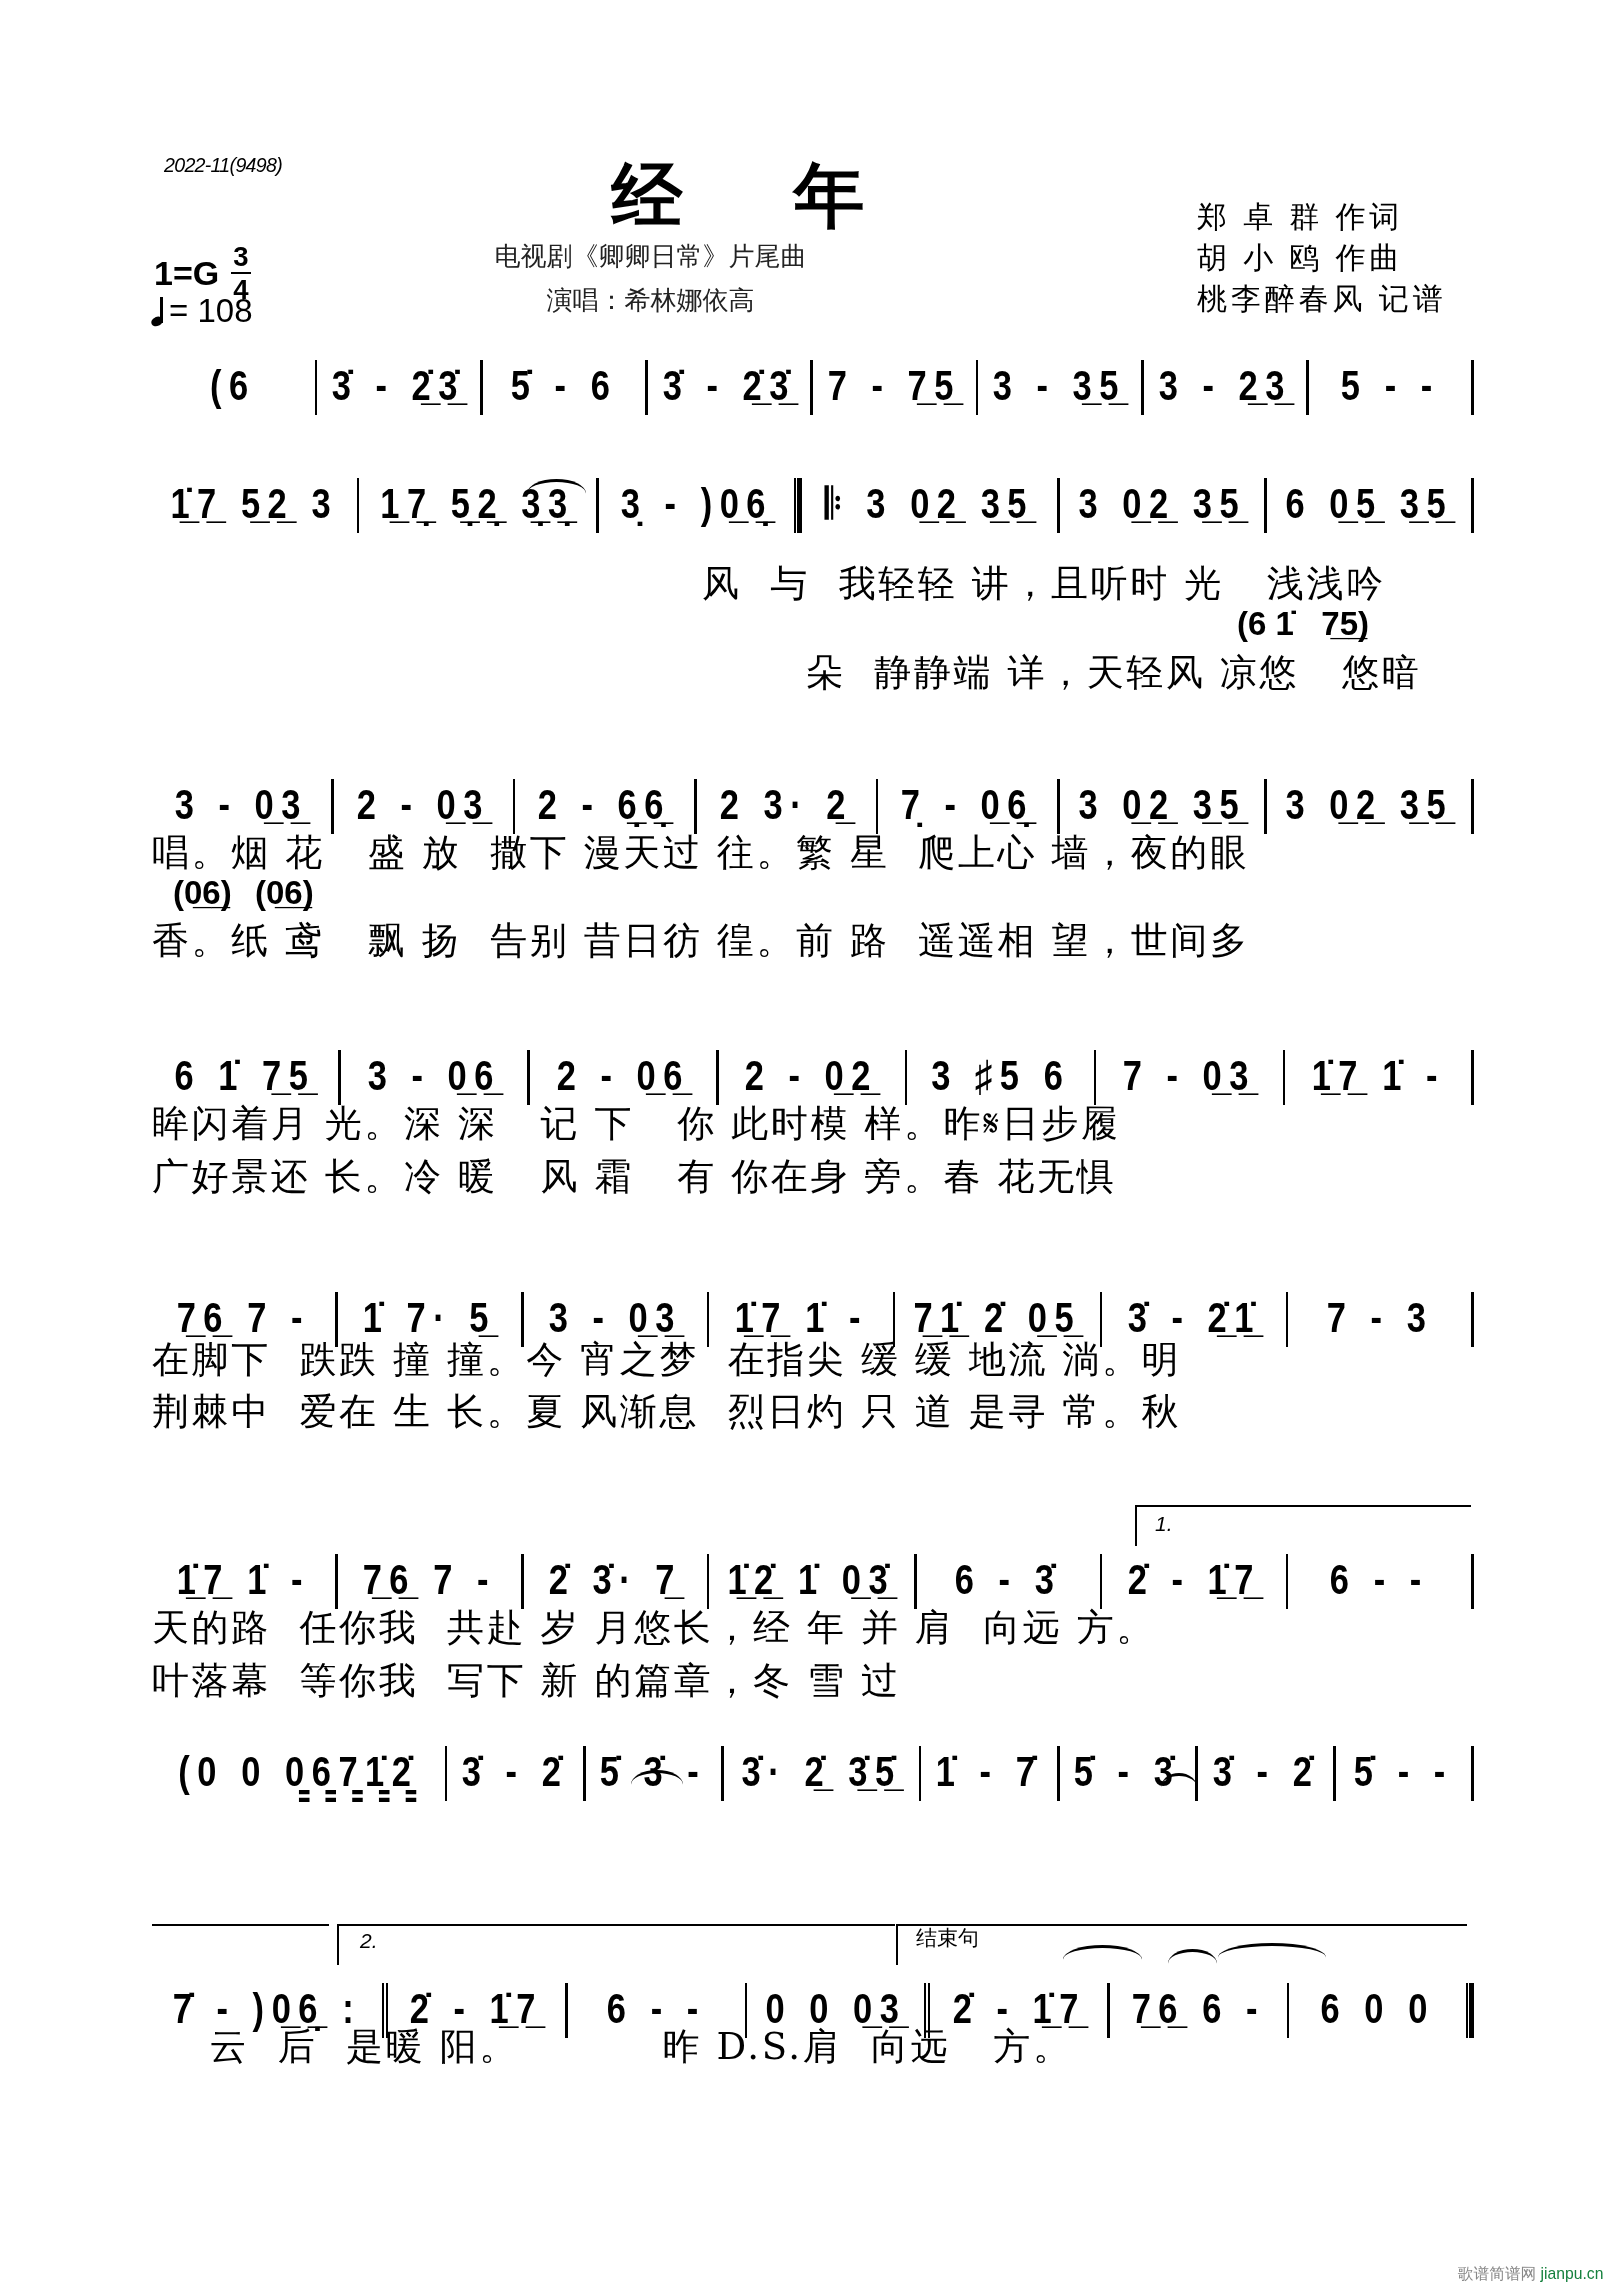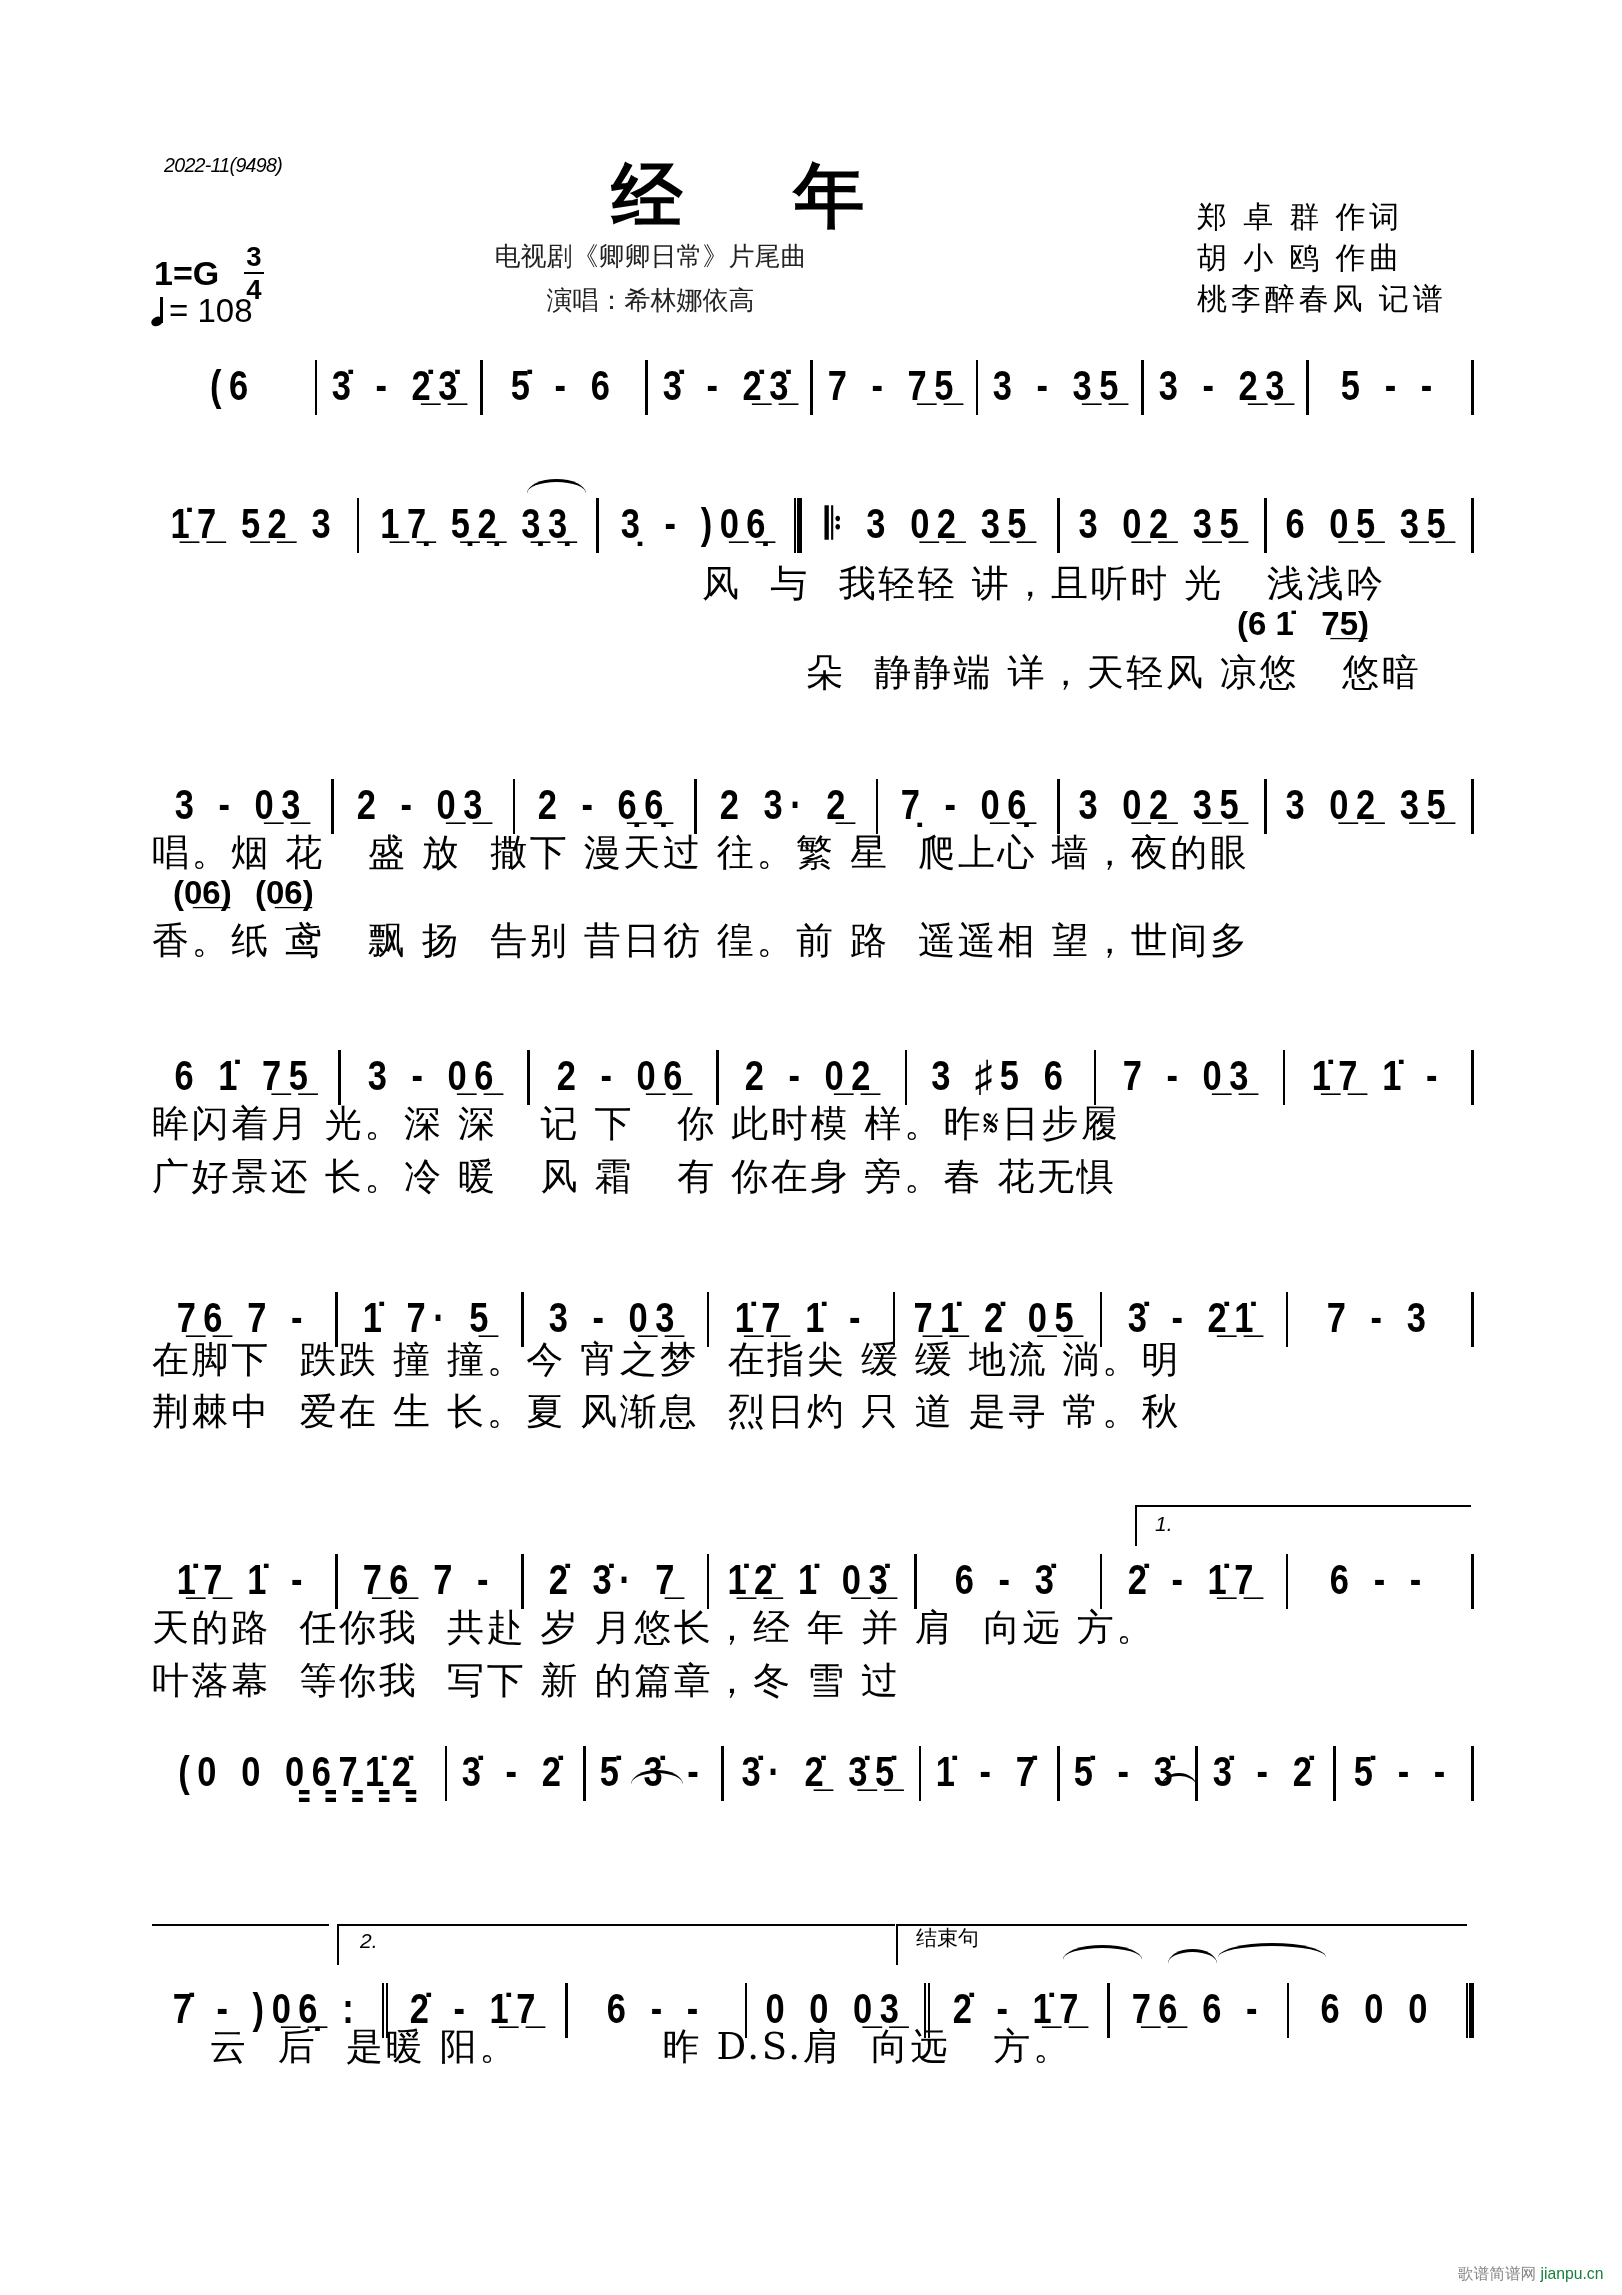--- a/index.html
+++ b/index.html
@@ -5,21 +5,21 @@
   html, body { margin: 0; padding: 0; background: #ffffff; }
   body { width: 1623px; height: 2295px; position: relative; overflow: hidden;
          font-family: "Liberation Sans", "DejaVu Sans", sans-serif; color: #000; }
   .abs { position: absolute; }
   .code { left: 164px; top: 154px; font-size: 19.6px; font-style: italic; letter-spacing: -0.7px; }
   .title { left: 0; width: 1476px; top: 149px; text-align: center; font-family: "DejaVu Serif", serif;
            font-size: 71px; font-weight: bold; letter-spacing: 111px; text-indent: 111px; }
   .subtitle { left: 0; width: 1301px; text-align: center; font-size: 26px; color: #222; }
   .credits { left: 1197px; top: 196px; font-size: 30px; line-height: 41px; letter-spacing: 3.9px; }
   .credits div { white-space: pre; }
-  .key { left: 154px; top: 243px; font-size: 34px; font-weight: bold; display: flex; align-items: center; gap: 13px; }
+  .key { left: 154px; top: 243px; font-size: 34px; font-weight: bold; display: flex; align-items: center; }
   .frac { display: inline-flex; flex-direction: column; align-items: center; margin-left: 11.8px; font-size: 27.5px; line-height: 27.5px; }
   .frac .bar { width: 19.6px; height: 2.6px; background: #000; margin: 1.3px 0; }
   .tempo { left: 152px; top: 292px; font-size: 33px; display: flex; align-items: center; }
   .note-glyph { display: inline-block; width: 10.5px; height: 29px; position: relative; margin-right: 6.5px; }
   .note-glyph::before { content: ""; position: absolute; right: 0; top: 0; width: 2.6px; height: 26px; background: #000; }
   .note-glyph::after { content: ""; position: absolute; left: -1.3px; bottom: 0; width: 11.8px; height: 8.5px; background: #000; border-radius: 50%; transform: rotate(-25deg); }
 
   .staff { position: absolute; left: 152px; width: 1322px; height: 85px; display: flex; align-items: flex-end; }
   .measure { flex: 1; display: flex; justify-content: space-around; align-items: flex-end; height: 100%; position: relative; }
   .barline { width: 2.6px; height: 55px; background: #000; flex: none; margin-bottom: 3.9px; }
@@ -89,21 +89,21 @@
       <span class="measure-text">3 - 2̲3̲</span>
     </div>
   <div class="barline"></div>
   <div class="measure">
       <span class="measure-text">5 - -</span>
     </div>
   <div class="barline"></div>
 </div>
 
 <div class="tie" style="left:527px; top:479px; width:59px"></div>
-<div class="staff" style="top:472px">
+<div class="staff" style="top:452px">
   <div class="measure">
       <span class="measure-text">1̲̇7̲ 5̲2̲ 3</span>
     </div>
   <div class="barline"></div>
   <div class="measure">
       <span class="measure-text">1̲7̲̣ 5̲̣2̲̣ 3̲̣3̲̣</span>
     </div>
   <div class="barline"></div>
   <div class="measure">
       <span class="measure-text">3̣ - )0̲6̲̣</span>

